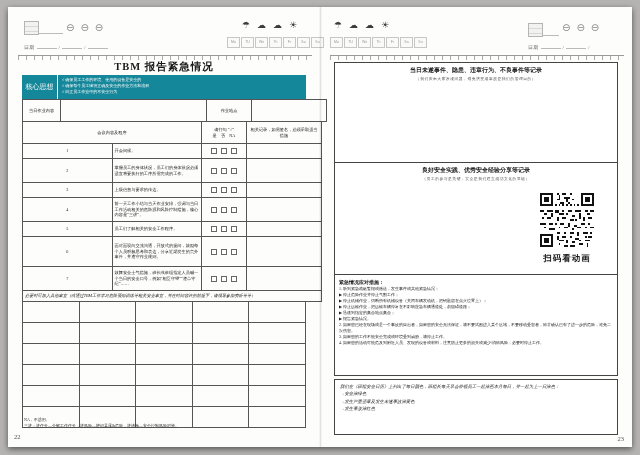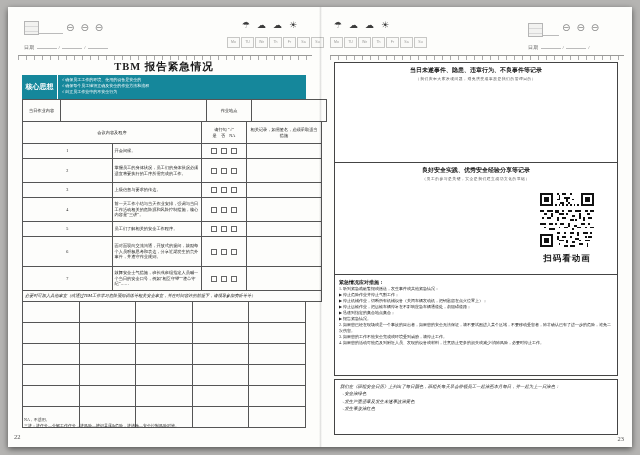--- a/index.html
+++ b/index.html
@@ -27,21 +27,21 @@
   .day{width:11px;height:9px;border:1px solid #c7c7c5;background:#fafaf8;color:#9a9a98;
        font-size:3.5px;line-height:9px;text-align:center;font-family:"Liberation Sans",sans-serif;}
   .ruler{position:absolute;height:4px;border-top:1px solid #9a9a98;
     background:repeating-linear-gradient(90deg,#aaa 0 1px,transparent 1px 8px);}
 
   
   .title{position:absolute;left:0;width:100%;text-align:center;font-weight:bold;
     font-size:10.5px;letter-spacing:1px;}
   .teal{position:absolute;display:flex;background:#15879b;}
   .teal .lab{width:33px;background:#15879b;border-right:1px solid #fff;color:#fff;
-    font-weight:bold;font-size:7px;line-height:1.15;display:flex;align-items:center;
+    font-weight:normal;font-size:7px;line-height:1.15;display:flex;align-items:center;
     justify-content:center;padding:1px;}
   .teal .chk{flex:1;color:#fff;font-size:4px;line-height:1.5;padding:2px 4px;}
   table.frm{border-collapse:collapse;table-layout:fixed;}
   table.frm td{border:1px solid #555;font-size:4.2px;line-height:1.35;
     padding:1px 2px;vertical-align:middle;overflow:hidden;}
   .tc{text-align:center;}
   .cb{display:inline-block;width:4px;height:4px;border:1px solid #666;margin:0 2px;vertical-align:middle;}
   .notecell{font-style:italic;font-size:3.8px;}
   .sig td{height:18px;}
   .fnote{position:absolute;font-size:4px;color:#333;line-height:1.6;}

